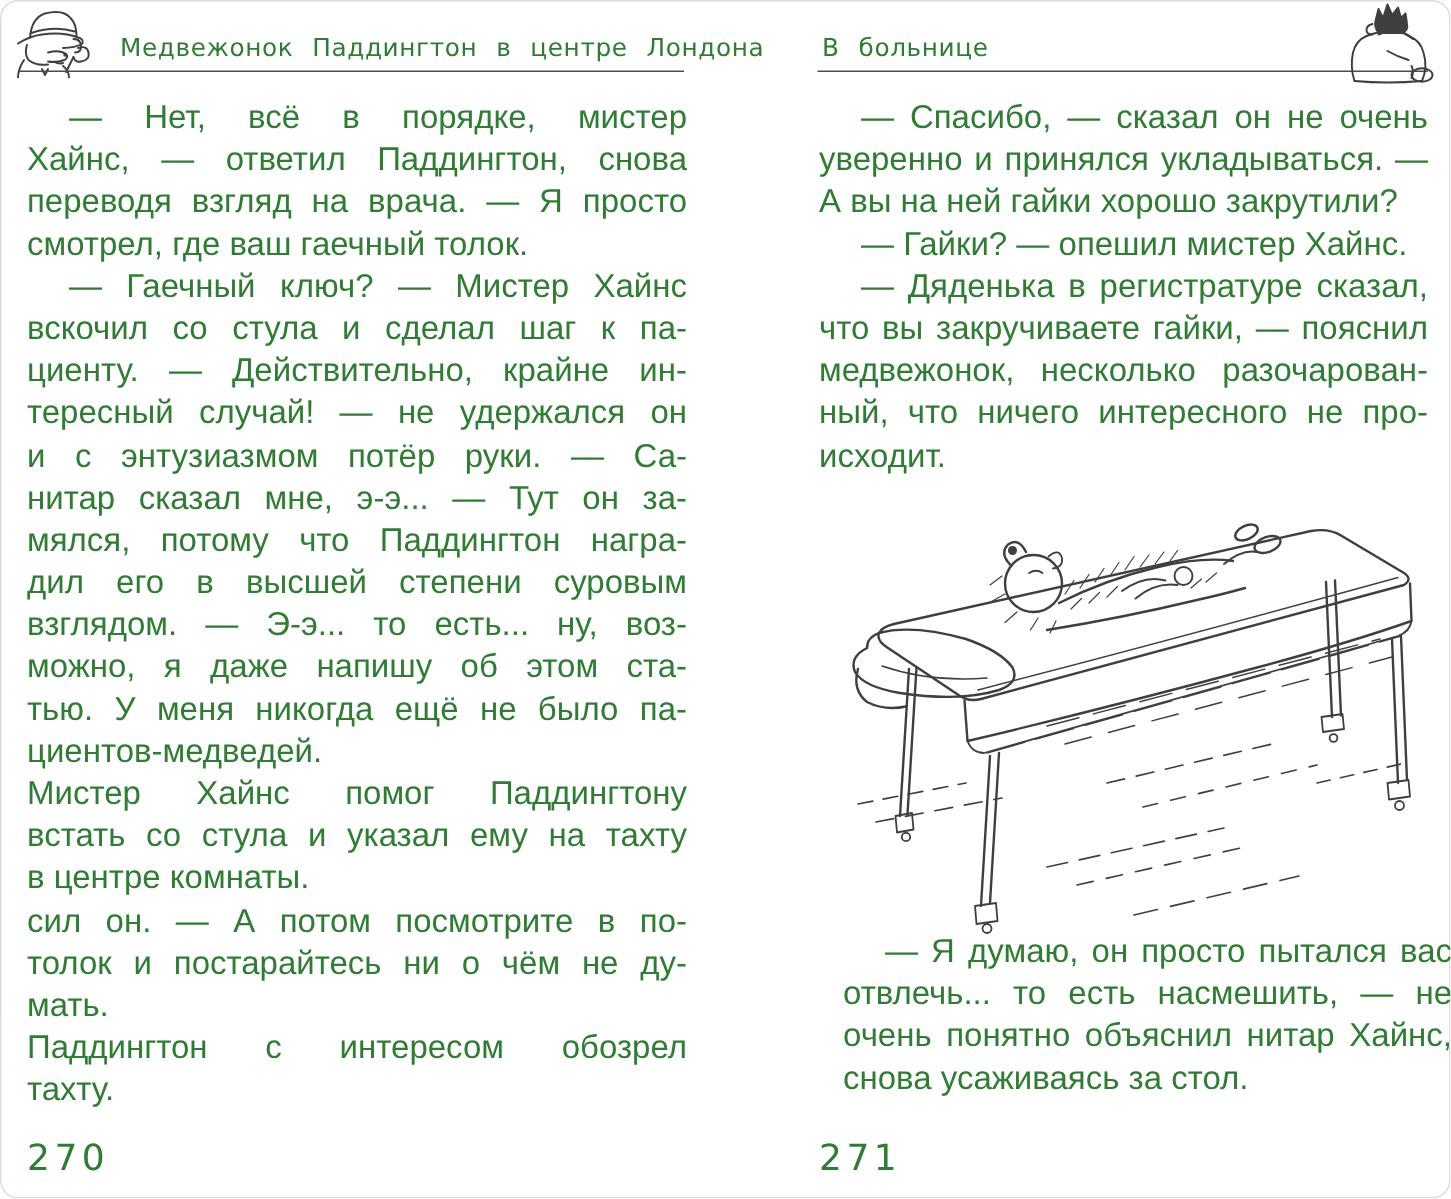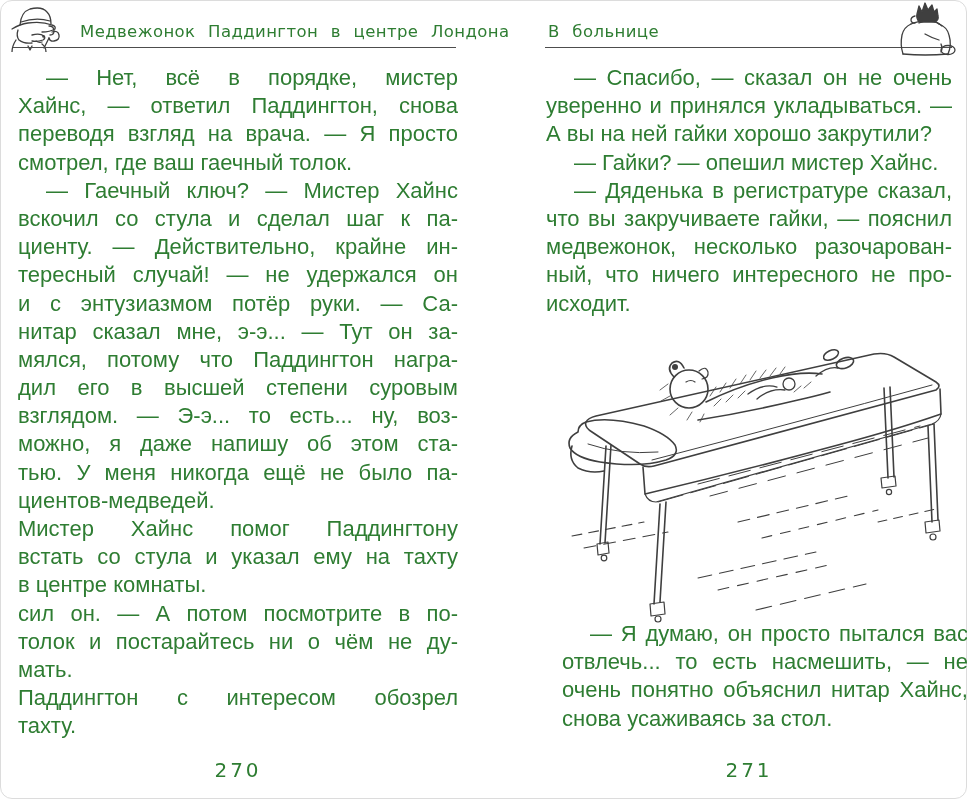--- a/index.html
+++ b/index.html
@@ -47,22 +47,22 @@
   .line.last{text-align-last:left;}
   .line.indent{text-indent:28px;}
 
   
   .illustration{position:absolute;left:548px;top:326px;width:404px;height:300px;}
 
   
   .pagenum{
     position:absolute;top:758px;
     font-family:"DejaVu Sans",sans-serif;
-    font-size:20px;letter-spacing:3px;
-    color:var(--text-green,#2e7d32);text-align:center;
+    font-size:24px;letter-spacing:3px;
+    color:var(--text-green,#2e7d32);text-align:left;
   }
   .pn-left{left:18px;width:440px;}
   .pn-right{left:546px;width:406px;}
 
   svg{display:block;}
 </style>
 </head>
 <body>
 
 <div class="frame"></div>

